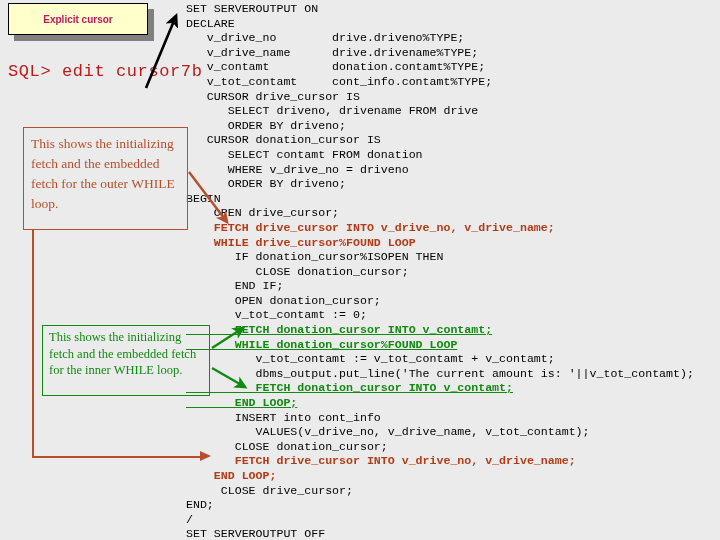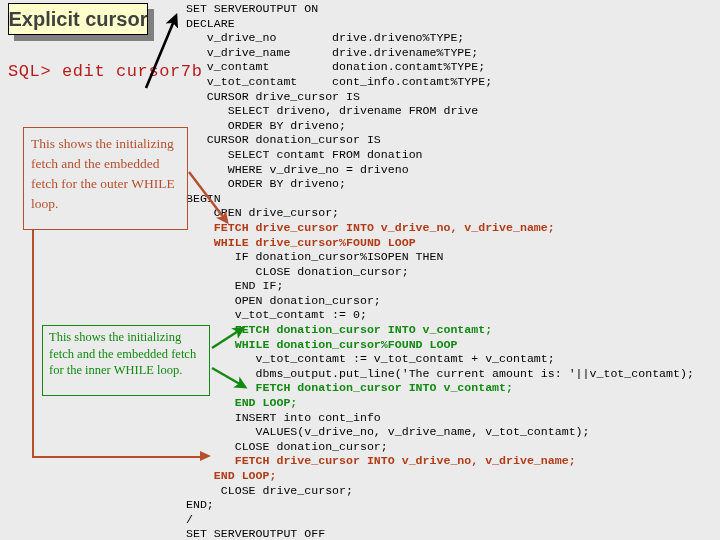--- a/index.html
+++ b/index.html
@@ -33,23 +33,23 @@
     height: 32px;
     background: #ffffcc;
     border: 1px solid #000000;
     box-sizing: border-box;
     display: flex;
     align-items: center;
     justify-content: center;
   }
   #title-box .title-text {
     font-family: "Liberation Sans", sans-serif;
-    font-size: 20px;
+    font-size: 10px;
     font-weight: bold;
-    color: #404040;
+    color: #be185d;
     letter-spacing: 0px;
     white-space: nowrap;
   }
 
   
   #sql-prompt {
     position: absolute;
     left: 8px;
     top: 62px;
     font-family: "Liberation Mono", monospace;
@@ -74,20 +74,21 @@
   }
   #code-panel .ln { display: block; height: 14.6px; }
   #code-panel .hl-red {
     color: #b23c17;
     font-weight: bold;
     font-family: Liberation Mono, monospace;
   }
   #code-panel .hl-green {
     color: #128a12;
     font-weight: bold;
+    text-decoration: underline;
   }
 
   
   #callout-outer {
     position: absolute;
     left: 23px;
     top: 127px;
     width: 165px;
     height: 103px;
     border: 1px solid #b4502d;

